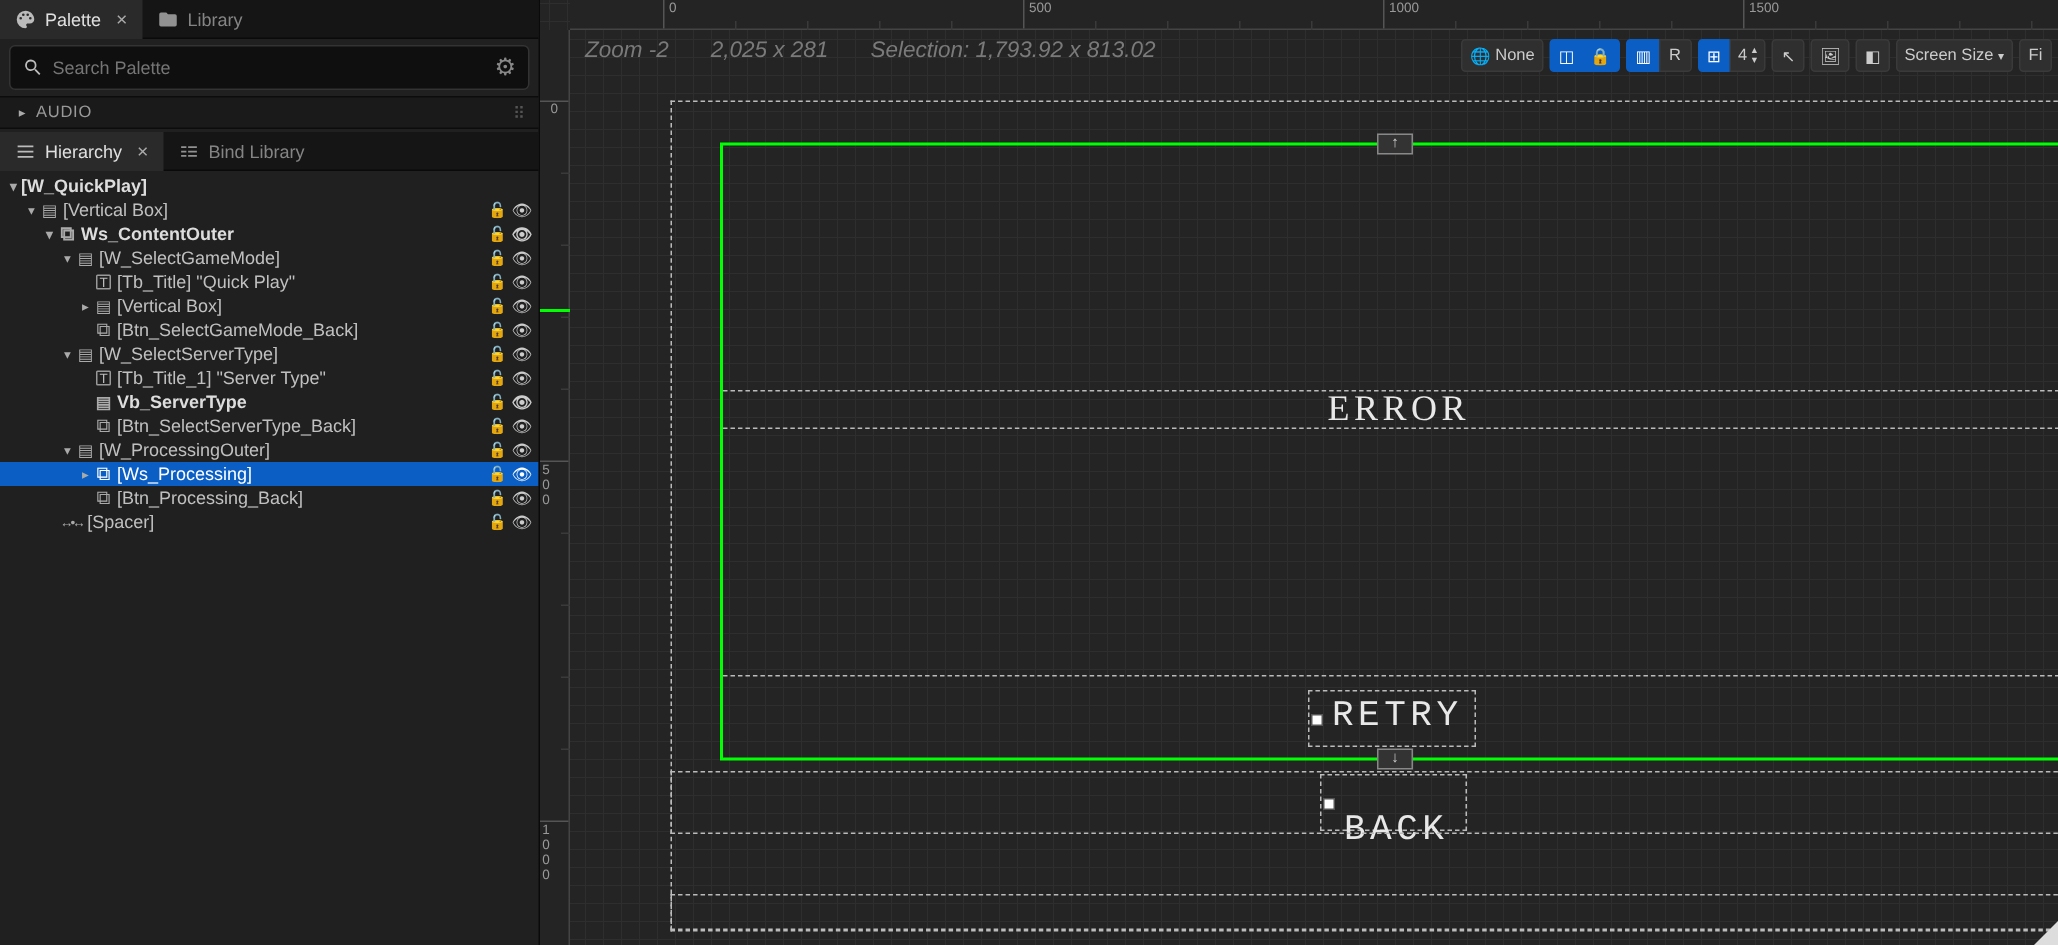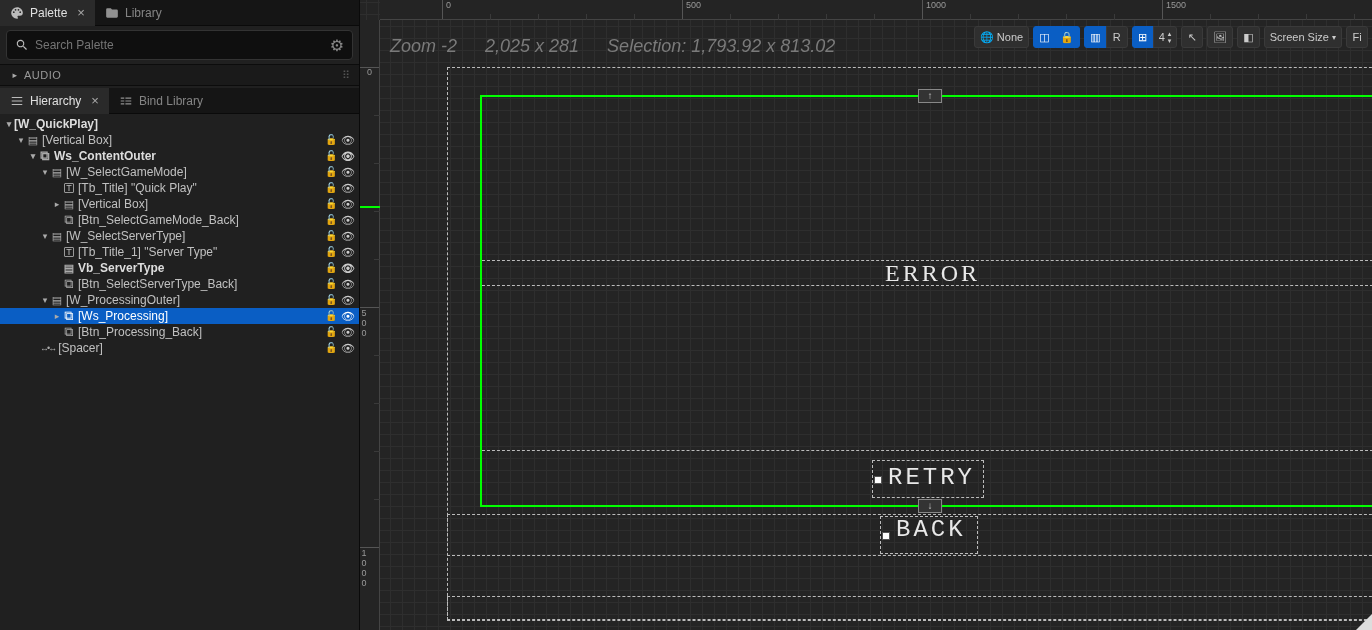--- a/index.html
+++ b/index.html
@@ -37,21 +37,21 @@
   background-size: 12px 12px, 12px 12px, 120px 120px, 120px 120px;
   background-position: -18px -22px, -18px -22px, -18px -22px, -18px -22px; }
 .ruler-h { position: absolute; top: 0; left: 20px; right: 0; height: 20px; background: #242424; border-bottom: 1px solid #444; }
 .ruler-v { position: absolute; top: 20px; left: 0; bottom: 0; width: 20px; background: #242424; border-right: 1px solid #444; }
 .ruler-h .tick { position: absolute; top: 0; height: 100%; border-left: 1px solid #555; padding-left: 3px; font-size: 9px; color: #999; }
 .ruler-h .tick.minor { border-left: 1px solid #3a3a3a; height: 6px; top: 14px; }
 .ruler-v .tick { position: absolute; left: 0; width: 100%; border-top: 1px solid #555; font-size: 9px; color: #999; text-align: center; }
 .ruler-v .tick span { display: block; line-height: 8px; }
 .ruler-v .tick.minor { border-top: 1px solid #3a3a3a; width: 6px; left: 14px; }
 .ruler-v .green-mark { position: absolute; left: 0; width: 20px; height: 2px; background: #00ff00; }
-.statusbar { position: absolute; top: 36px; left: 30px; display: flex; gap: 28px; font-size: 18px; color: #7a7a7a; font-style: italic; }
+.statusbar { position: absolute; top: 25px; left: 30px; display: flex; gap: 28px; font-size: 15px; color: #7a7a7a; font-style: italic; }
 .toolbar { position: absolute; top: 24px; right: 0; display: flex; gap: 4px; align-items: center; padding: 2px 4px; }
 .tbtn { height: 22px; min-width: 22px; padding: 0 5px; border-radius: 3px; background: #2f2f2f; color: #ccc; display: flex; align-items: center; justify-content: center; font-size: 11px; gap: 3px; border: 1px solid #3a3a3a; }
 .tbtn.blue { background: #0a5ec4; color: #fff; border-color: #0a5ec4; }
 .tbtn-group { display: flex; }
 .tbtn-group .tbtn { border-radius: 0; margin-left: -1px; }
 .tbtn-group .tbtn:first-child { border-radius: 3px 0 0 3px; margin-left: 0; }
 .tbtn-group .tbtn:last-child { border-radius: 0 3px 3px 0; }
 .viewport { position: absolute; inset: 20px 0 0 20px; }
 .dash { position: absolute; border: 1px dashed #bbb; }
 .sel-box { position: absolute; border: 2px solid #00ff00; }
@@ -385,20 +385,20 @@
     <div style="position:absolute; left:102px; top:430px; width:896px; border-top:1px dashed #bbb;"></div>
 
     <div class="widget-label" style="left:505px; top:240px;font-family:Liberation Serif, serif;">ERROR</div>
 
     <div class="dash" style="left:492px; top:440px; width:112px; height:38px;"></div>
     <div class="mini-handle" style="left:494px; top:456px;"></div>
     <div class="widget-label" style="left:508px; top:444px;">RETRY</div>
 
     <div class="dash" style="left:500px; top:496px; width:98px; height:38px;"></div>
     <div class="mini-handle" style="left:502px; top:512px;"></div>
-    <div class="widget-label" style="left:516px; top:496px;text-align:right;">BACK</div>
+    <div class="widget-label" style="left:516px; top:520px;text-align:right;">BACK</div>
 
     <div class="dash" style="left:67px; top:494px; width:960px; height:42px;"></div>
     <div class="dash" style="left:67px; top:576px; width:960px; height:24px;"></div>
 
     <div class="tri"></div>
   </div>
 </div>
 
 </body></html>

